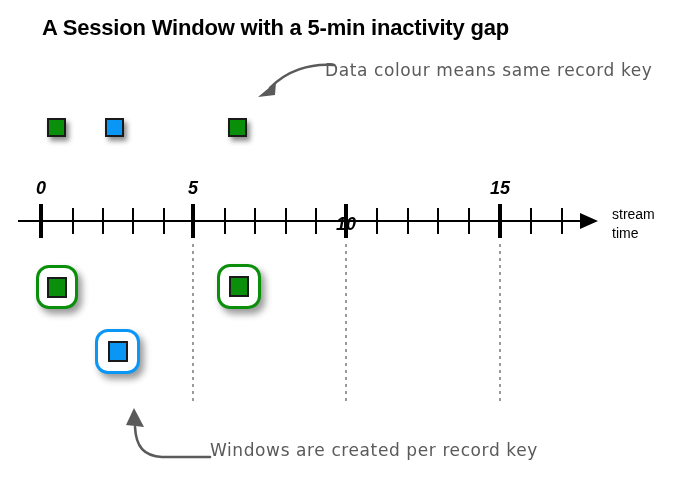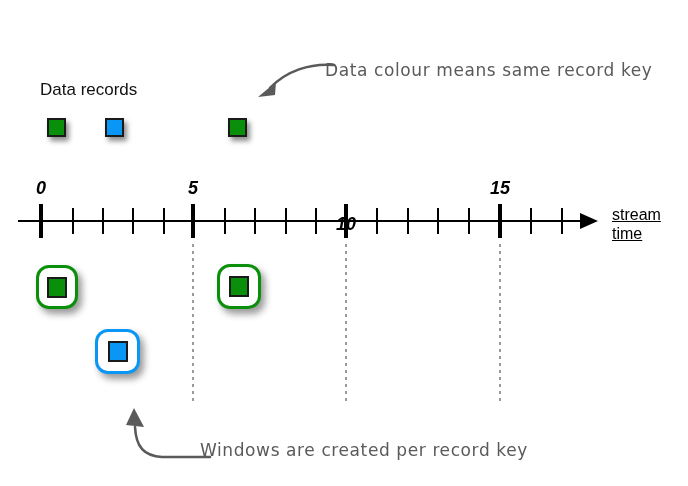--- a/index.html
+++ b/index.html
@@ -115,25 +115,24 @@
     font-weight: bold;
     color: #000000;
     transform: translateX(-50%);
     white-space: nowrap;
   }
   #stream-time-label {
     position: absolute;
     left: 612px;
     top: 205px;
     font-family: "Liberation Sans", sans-serif;
-    font-size: 16px;
+    font-size: 14px;
     color: #000000;
     line-height: 19px;
     white-space: nowrap;
-    text-decoration: underline;
   }
 
   
   .guide-line {
     position: absolute;
     top: 244px;
     width: 2px;
     height: 158px;
     background-image: linear-gradient(to bottom, #9a9a9a 50%, rgba(255,255,255,0) 50%);
     background-size: 2px 7px;
@@ -143,34 +142,34 @@
   
   .annotation-text {
     position: absolute;
     font-family: "DejaVu Sans", sans-serif;
     font-size: 17px;
     color: #5a5a5a;
     white-space: nowrap;
     letter-spacing: 0.6px;
   }
   #annotation-top-text { left: 325px; top: 60px; }
-  #annotation-bottom-text { left: 200px; top: 440px; }
+  #annotation-bottom-text { left: 210px; top: 440px; }
 
   .annotation-arrow {
     position: absolute;
     pointer-events: none;
   }
 </style>
 </head>
 <body>
 
 <div id="canvas">
 
-
-  <div id="data-records-label">Data records</div>
+  <div id="title">A Session Window with a 5-min inactivity gap</div>
+
 
   <svg class="annotation-arrow" style="left:250px; top:55px;" width="90" height="50" viewBox="0 0 90 50">
     <path d="M 84 10 C 60 8, 36 16, 20 33" stroke="#5a5a5a" stroke-width="2.6" fill="none" stroke-linecap="round"></path>
     <path d="M 8 42 L 26 27 L 25 40 Z" fill="#5a5a5a"></path>
   </svg>
   <div class="annotation-text" id="annotation-top-text">Data colour means same record key</div>
 
   <div class="record-square" style="left:47px; top:118px; background:#0a8f0a;"></div>
   <div class="record-square" style="left:105px; top:118px; background:#0a96f5;"></div>
   <div class="record-square" style="left:228px; top:118px; background:#0a8f0a;"></div>

